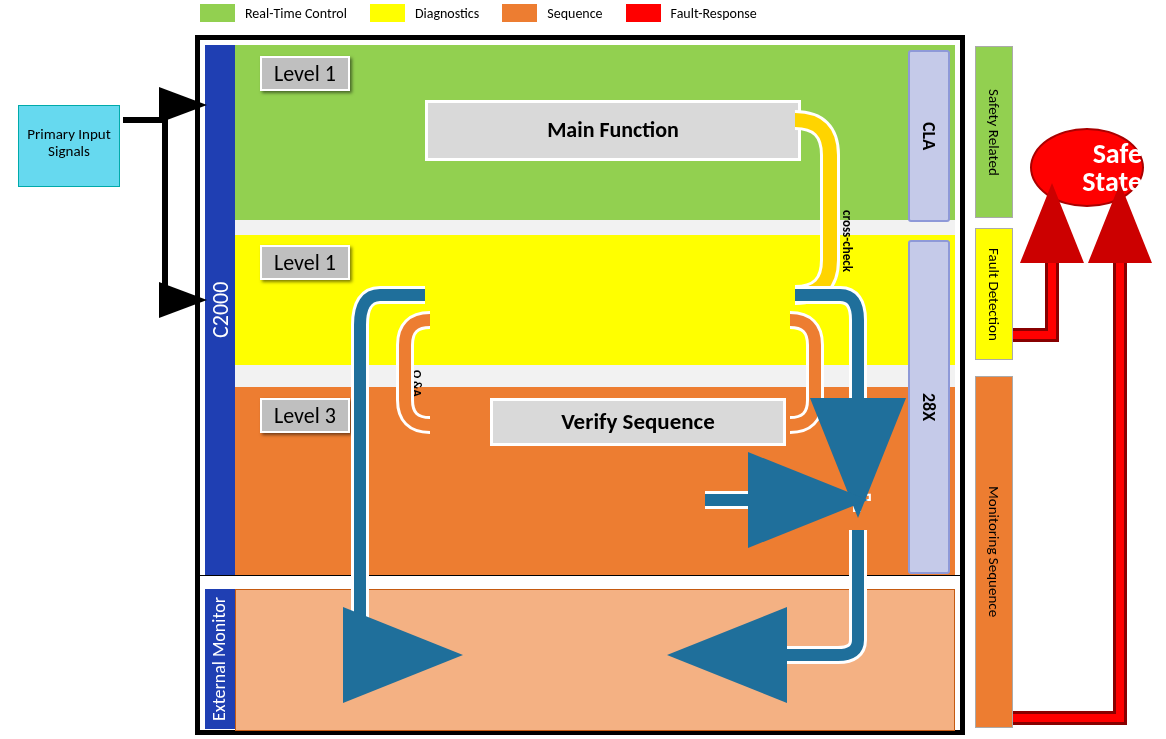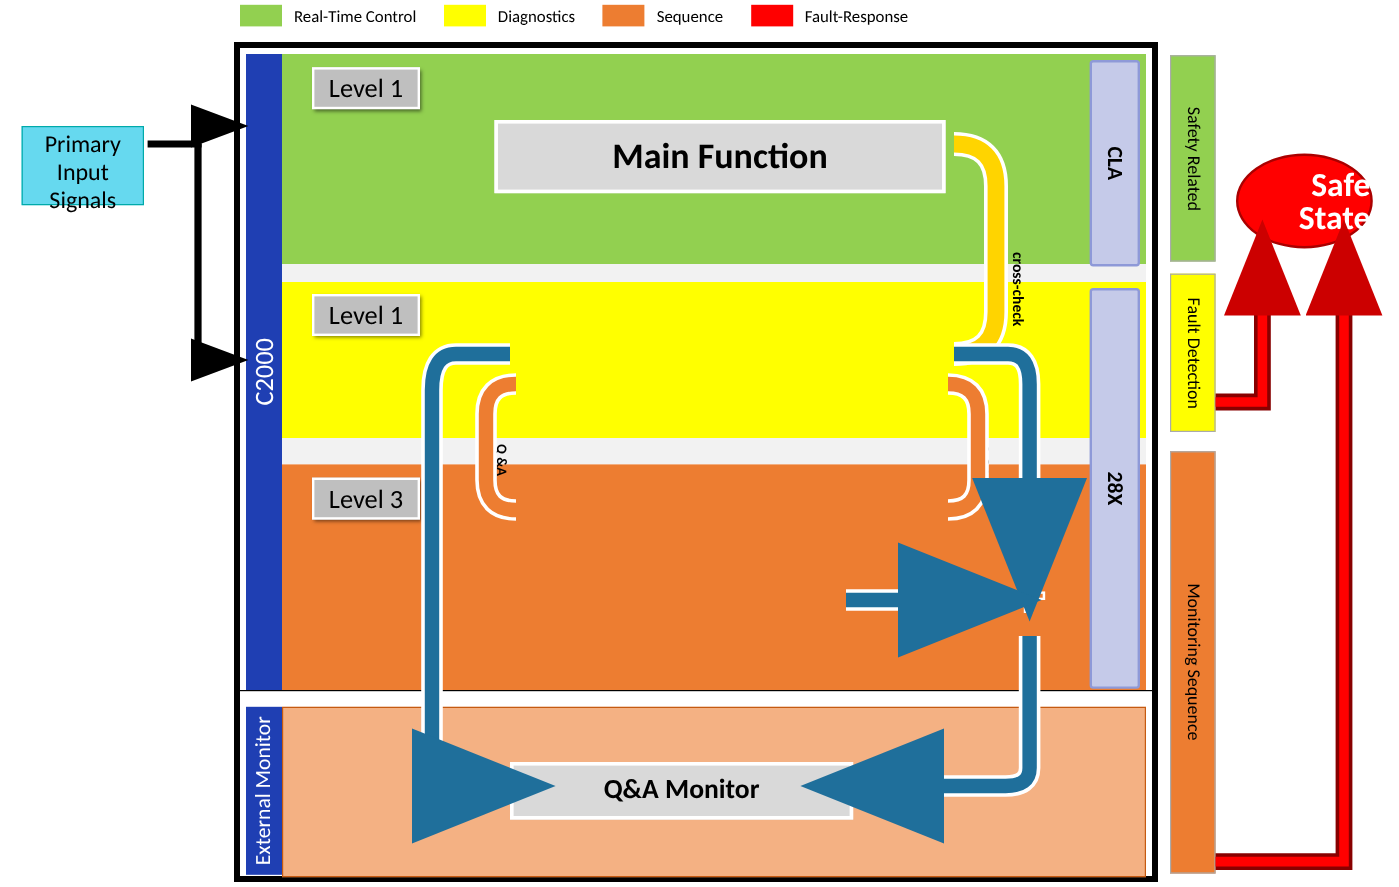--- a/index.html
+++ b/index.html
@@ -36,22 +36,22 @@
 
   .primary-signals {
     position: absolute;
     left: 18px;
     top: 105px;
     width: 100px;
     height: 60px;
     background: #66d9ef;
     border: 1px solid #0aa;
     text-align: center;
-    font-size: 20px;
-    padding-top: 4px;
+    font-size: 15px;
+    padding-top: 20px;
     line-height: 1.15;
   }
 
   .main-frame {
     position: absolute;
     left: 195px;
     top: 35px;
     width: 770px;
     height: 700px;
     border: 5px solid #000;
@@ -130,21 +130,21 @@
     border: 3px solid #fff;
     text-align: center;
     font-size: 24px;
     font-weight: bold;
     color: #000;
     display: flex;
     align-items: center;
     justify-content: center;
     line-height: 1.1;
   }
-  .mainfunc { top: 60px; left: 212px; width: 370px; height: 55px; font-size:30px;}
+  .mainfunc { top: 60px; left: 225px; width: 370px; height: 55px; font-size:22px;}
   .monflow  { top: 215px; left: 230px; width: 360px; height: 78px; font-size:24px;}
   .verify   { top: 358px; left: 290px; width: 290px; height: 42px; font-size:23px;}
   .selftest { top: 440px; left: 220px; width: 280px; height: 42px; font-size:23px;}
   .qamon    { top: 595px; left: 225px; width: 280px; height: 42px; font-size:23px;}
 
   
   .sidebar {
     position: absolute;
     right: 10px;
     width: 38px;
@@ -270,21 +270,21 @@
   <div class="band4"></div>
 
   <div class="c2000-bar">C2000</div>
   <div class="extmon-bar">External Monitor</div>
 
   <div class="level-lbl lvl1">Level 1</div>
   <div class="level-lbl lvl2">Level 1</div>
   <div class="level-lbl lvl3">Level 3</div>
 
   <div class="box mainfunc">Main Function</div>
-  <div class="box qamon">Q&amp;A Monitor</div>
+  <div class="box verify">Verify Sequence</div>
 
   <div class="sidebar cla">CLA</div>
   <div class="sidebar x28">28X</div>
 
   <div class="plus">+</div>
 
   <div class="crosscheck-label" style="left:640px; top:170px;">cross-check</div>
   <div class="qa-label" style="left:612px; top:330px;">Q &amp;A</div>
   <div class="qa-label" style="left:210px; top:330px;">Q &amp;A</div>
 </div>

